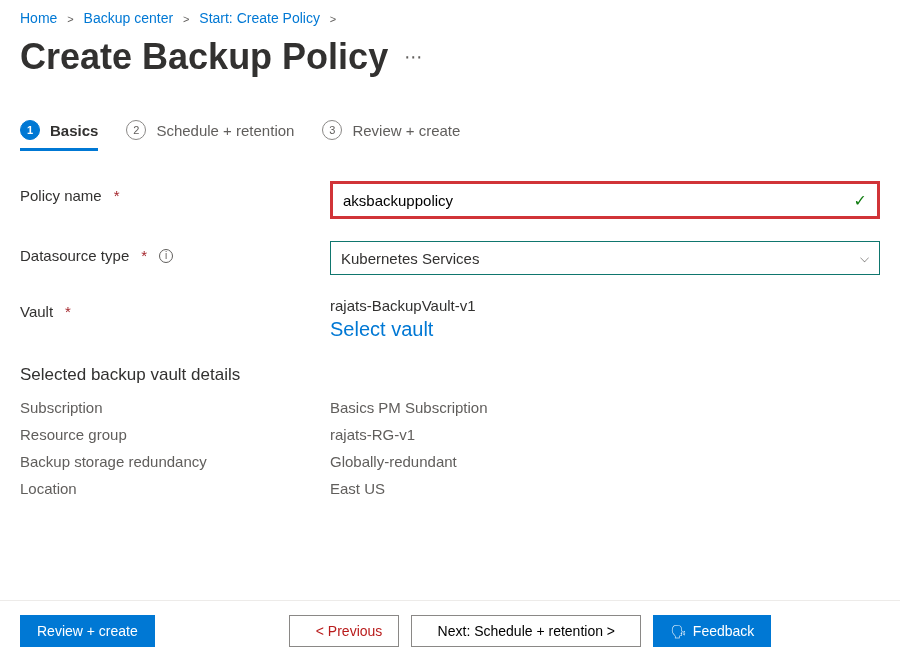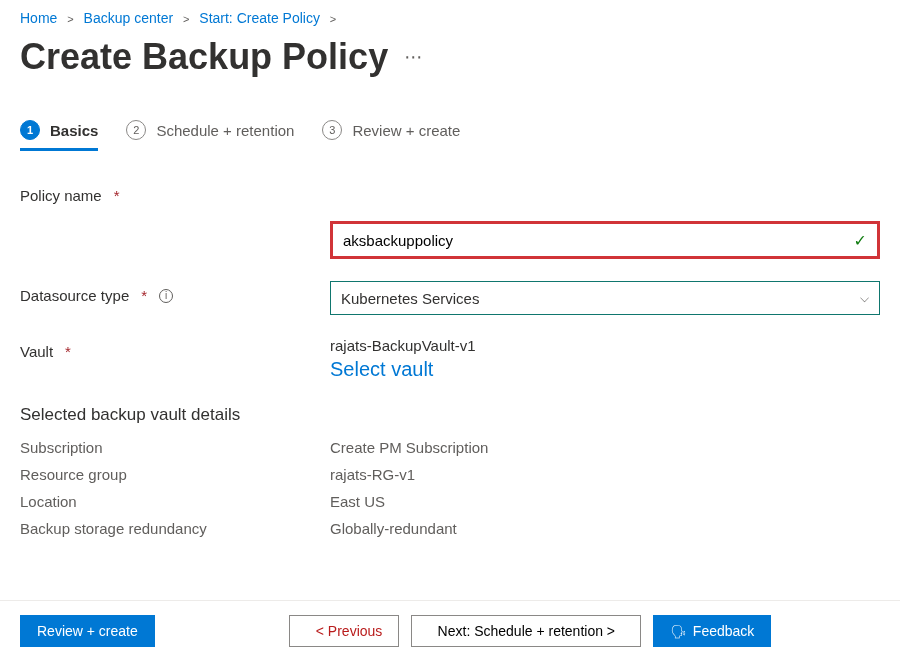--- a/index.html
+++ b/index.html
@@ -53,21 +53,20 @@
     .info-icon {
       width: 14px; height: 14px; border: 1px solid #605e5c; border-radius: 50%;
       display: inline-flex; align-items: center; justify-content: center; font-size: 10px; color: #605e5c;
     }
     .row .control { flex: 1; max-width: 550px; }
 
     .policy-input-wrap {
       border: 3px solid #d13438;
       display: flex; align-items: center; padding: 4px 10px;
       height: 38px;
-      margin-top: 40px;
     }
     .policy-input-wrap input { border: none; outline: none; flex: 1; font-size: 15px; }
     .check { color: #107c10; font-size: 16px; }
 
     .select-box {
       border: 1px solid #0f766e; height: 34px; display: flex; align-items: center; justify-content: space-between;
       padding: 0 10px; cursor: pointer; font-size: 15px; background: #fff;
     }
     .chev { color: #605e5c; font-size: 12px; }
 
@@ -160,33 +159,33 @@
     <div class="control">
       <div class="vault-val">rajats-BackupVault-v1</div>
       <span class="link">Select vault</span>
     </div>
   </div>
 
   <div class="section-title">Selected backup vault details</div>
 
   <div class="detail-row">
     <div class="k">Subscription</div>
-    <div class="v">Create PM Subscription</div>
+    <div class="v">Basics PM Subscription</div>
   </div>
   <div class="detail-row">
     <div class="k">Resource group</div>
     <div class="v">rajats-RG-v1</div>
   </div>
   <div class="detail-row">
+    <div class="k">Backup storage redundancy</div>
+    <div class="v">Globally-redundant</div>
+  </div>
+  <div class="detail-row">
     <div class="k">Location</div>
     <div class="v">East US</div>
-  </div>
-  <div class="detail-row">
-    <div class="k">Backup storage redundancy</div>
-    <div class="v">Globally-redundant</div>
   </div>
 </div>
 
 <div class="footer">
   <button class="btn primary">Review + create</button>
   <div class="spacer-sm"></div>
   <button class="btn disabled">&lt; Previous</button>
   <button class="btn next">Next: Schedule + retention &gt;</button>
   <button class="btn primary">
     <span class="feedback-icon">🗣</span>

